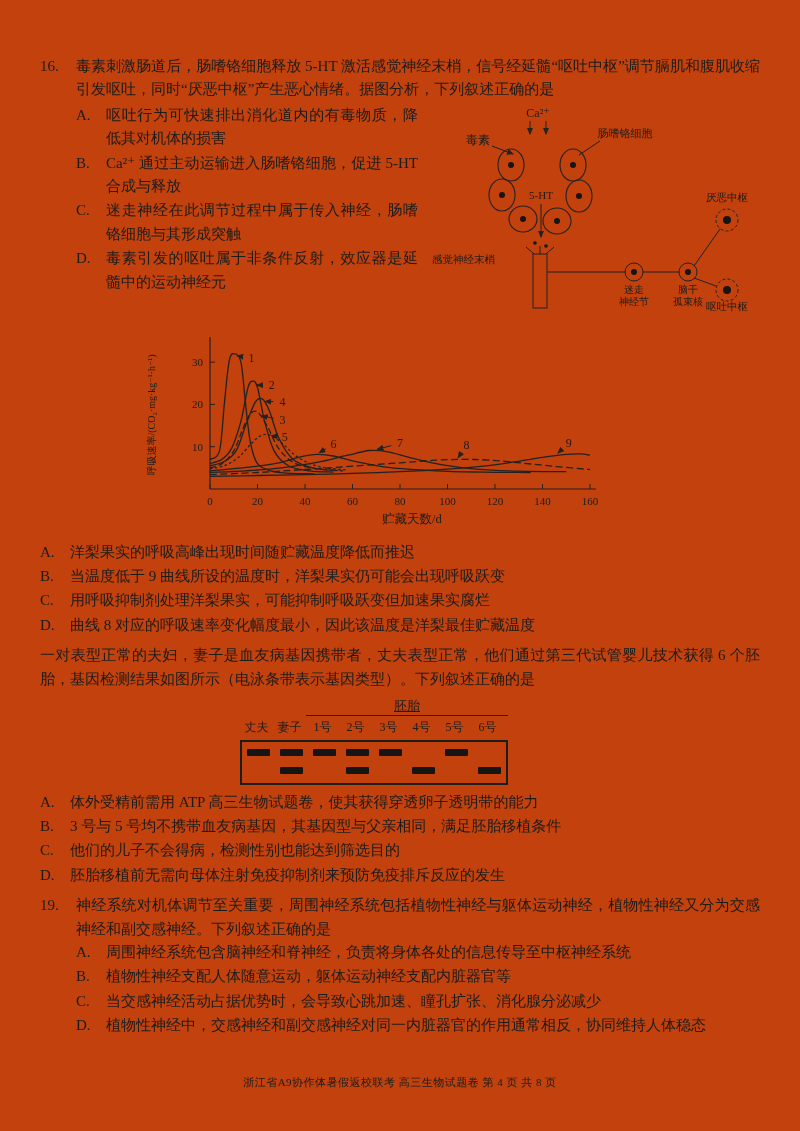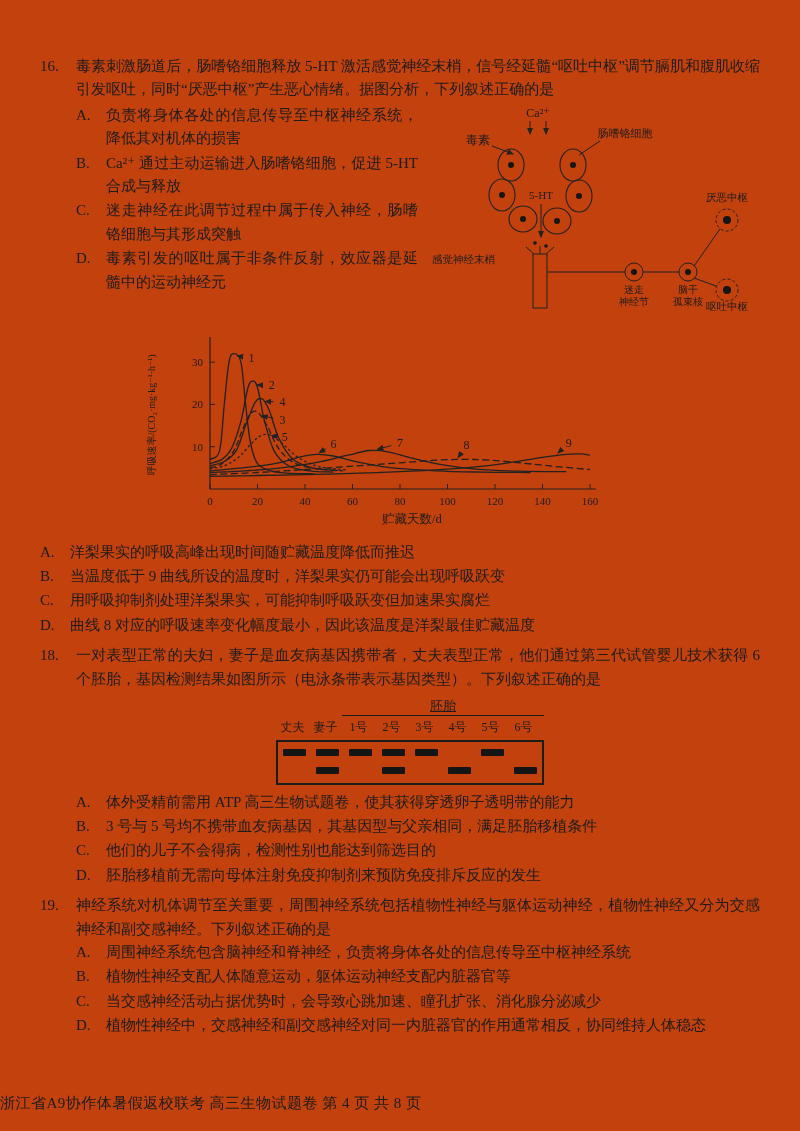--- a/index.html
+++ b/index.html
@@ -25,37 +25,37 @@
   .gel { margin:5px 0 6px 200px; width:268px; font-size:13px; }
   .gel-top { display:flex; align-items:flex-end; height:20px; margin-bottom:2px; }
   .gel-top-spacer { width:66px; }
   .gel-embryo-group { flex:1; text-align:center; border-bottom:1.2px solid #1c1c1c; padding-bottom:1px; line-height:1.25;text-decoration:underline; }
   .gel-labels { display:flex; margin-bottom:3px; }
   .gel-lane-label { width:33px; text-align:center; font-size:12px; }
   .gel-box { border:2px solid #1c1c1c; padding:7px 0 9px; display:flex; flex-direction:column; gap:11px; }
   .gel-row { display:flex; }
   .gel-cell { width:33px; display:flex; justify-content:center; }
   .gel-band { width:23px; height:7px; background:#151515; border-radius:1px; }
-  .footer { position:absolute; bottom:16px; left:0; width:100%; text-align:left; font-size:15px; letter-spacing:.5px; }
+  .footer { position:absolute; bottom:40px; left:0; width:100%; text-align:center; font-size:11px; letter-spacing:.5px; }
   svg text { font-family:"Liberation Serif","DejaVu Serif",serif; fill:#1c1c1c; }
 </style>
 </head>
 <body>
 
 <div class="page">
 
   <section class="question">
     <div class="qnum">16.</div>
     <div class="qbody">
       <p class="stem">毒素刺激肠道后，肠嗜铬细胞释放 5-HT 激活感觉神经末梢，信号经延髓“呕吐中枢”调节膈肌和腹肌收缩引发呕吐，同时“厌恶中枢”产生恶心情绪。据图分析，下列叙述正确的是</p>
       <div class="q16-flex">
         <div class="q16-options">
           <div class="option">
             <span class="opt-label">A.</span>
-            <span class="opt-text">负责将身体各处的信息传导至中枢神经系统，降低其对机体的损害</span>
+            <span class="opt-text">呕吐行为可快速排出消化道内的有毒物质，降低其对机体的损害</span>
           </div>
           <div class="option">
             <span class="opt-label">B.</span>
             <span class="opt-text">Ca²⁺ 通过主动运输进入肠嗜铬细胞，促进 5-HT 合成与释放</span>
           </div>
           <div class="option">
             <span class="opt-label">C.</span>
             <span class="opt-text">迷走神经在此调节过程中属于传入神经，肠嗜铬细胞与其形成突触</span>
           </div>
           <div class="option">
@@ -215,21 +215,20 @@
         <span class="opt-text">用呼吸抑制剂处理洋梨果实，可能抑制呼吸跃变但加速果实腐烂</span>
       </div>
       <div class="option">
         <span class="opt-label">D.</span>
         <span class="opt-text">曲线 8 对应的呼吸速率变化幅度最小，因此该温度是洋梨最佳贮藏温度</span>
       </div>
     </div>
   </section>
 
   <section class="question">
-    <div class="qnum">18.</div>
     <div class="qbody">
       <p class="stem">一对表型正常的夫妇，妻子是血友病基因携带者，丈夫表型正常，他们通过第三代试管婴儿技术获得 6 个胚胎，基因检测结果如图所示（电泳条带表示基因类型）。下列叙述正确的是</p>
       <div class="gel">
         <div class="gel-top">
           <div class="gel-top-spacer"></div>
           <div class="gel-embryo-group">
             <span>胚胎</span>
           </div>
         </div>
         <div class="gel-labels" id="gel-labels">

